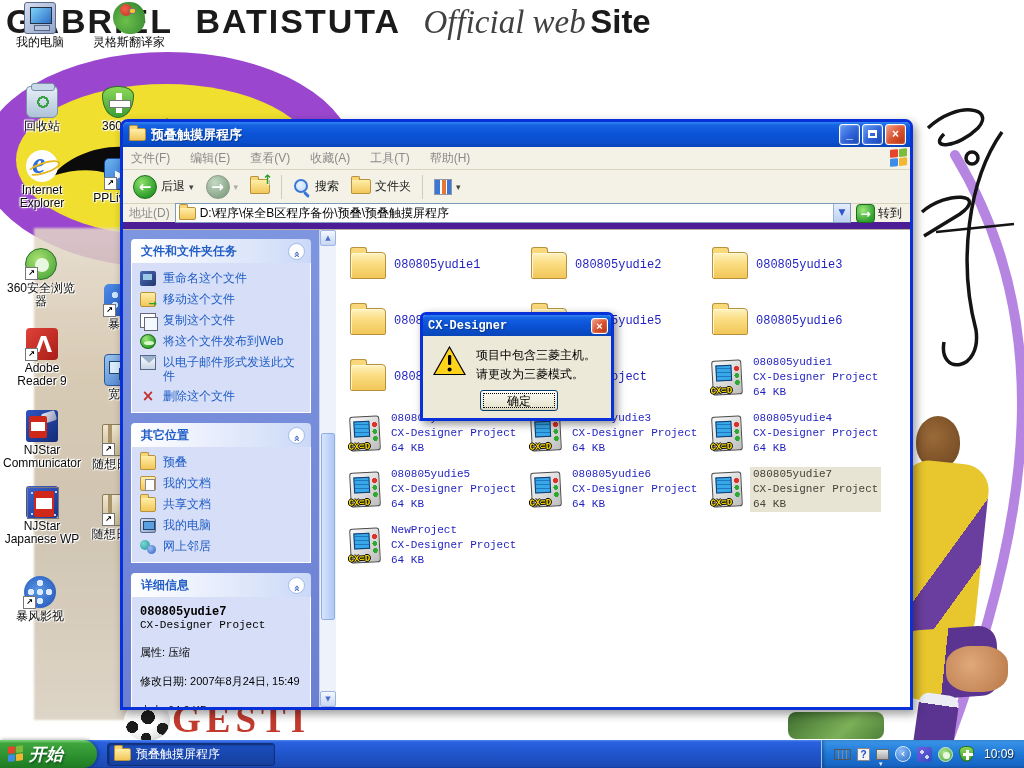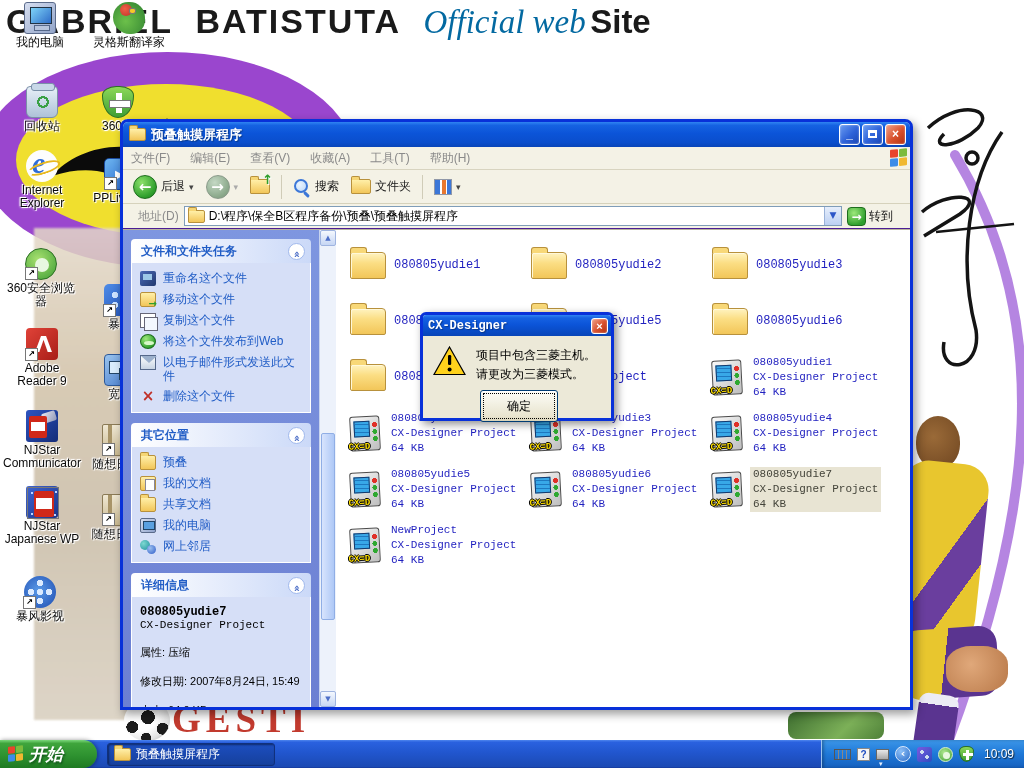--- a/index.html
+++ b/index.html
@@ -4,21 +4,21 @@
 <style>
   *{margin:0;padding:0;box-sizing:border-box;}
   html,body{width:1024px;height:768px;overflow:hidden;}
   body{font-family:"Liberation Sans",sans-serif;background:#fff;}
   #screen{position:relative;width:1024px;height:768px;overflow:hidden;background:#fff;}
 
   
   .wp-title{position:absolute;left:6px;top:2px;white-space:nowrap;z-index:0;}
   .wp-title .b1{font:bold 34px "Liberation Sans",sans-serif;letter-spacing:2px;color:#1A1A1A;}
   .wp-title .sp{display:inline-block;width:18px;}
-  .wp-title .sr{font:italic 33px "Liberation Serif",serif;color:#0369a1;}
+  .wp-title .sr{font:italic 33px "Liberation Serif",serif;color:#404040;}
   .wp-title .b3{font:bold 33px "Liberation Sans",sans-serif;color:#1A1A1A;}
   .bat-ring{position:absolute;left:-20px;top:52px;width:375px;height:216px;border-radius:50%;background:#9A46CE;z-index:0;}
   .bat-yellow{position:absolute;left:36px;top:32px;width:300px;height:152px;border-radius:50%;background:#F0DF2E;overflow:hidden;}
   .bat-yellow svg{position:absolute;left:28px;top:30px;}
   .deco-svg{position:absolute;left:0;top:0;z-index:0;pointer-events:none;}
   .photo-left{position:absolute;left:34px;top:228px;width:100px;height:492px;z-index:0;
     background:linear-gradient(180deg,#E4D9C8 0%,#D2C2A8 30%,#C9BCA6 60%,#D8CEBE 100%);opacity:.85;filter:blur(1px);}
   .photo-right{position:absolute;left:900px;top:378px;width:124px;height:390px;z-index:0;overflow:hidden;}
   .pr-hair{position:absolute;left:16px;top:38px;width:44px;height:52px;border-radius:50% 50% 45% 45%;background:radial-gradient(circle at 40% 40%,#9A6A38,#6E4520);}
   .pr-body{position:absolute;left:-4px;top:84px;width:86px;height:180px;border-radius:26px;transform:rotate(6deg);
@@ -120,21 +120,21 @@
   .sep{width:1px;height:24px;background:#D0CCB8;margin:0 3px;}
   .fold16{position:relative;width:17px;height:13px;background:linear-gradient(180deg,#FFEFA8,#F2C659);border:1px solid #B8913C;border-radius:1px 2px 2px 1px;}
   .fold16::before{content:"";position:absolute;left:-1px;top:-4px;width:7px;height:3px;background:#F6D675;border:1px solid #B8913C;border-bottom:none;border-radius:2px 2px 0 0;}
   .upfold{position:relative;}
   .upfold::after{content:"\2191";position:absolute;right:-4px;top:-8px;font:bold 13px "DejaVu Sans";color:#2E9E2C;text-shadow:1px 1px 0 #FFF;}
   .mag{position:relative;width:18px;height:18px;}
   .mag::before{content:"";position:absolute;left:1px;top:1px;width:10px;height:10px;border:2px solid #3C77D8;border-radius:50%;background:radial-gradient(circle at 35% 35%,#EAF4FF,#BCD8F8);}
   .mag::after{content:"";position:absolute;right:1px;bottom:0;width:7px;height:3px;background:#3C77D8;border-radius:2px;transform:rotate(45deg);}
   .views{width:18px;height:16px;border:1px solid #9098A8;background:
     linear-gradient(90deg,#3C77D8 0 5px,#FFF 5px 7px,#E87830 7px 11px,#FFF 11px 12px,#3C77D8 12px 16px);}
-  .abar{height:25px;flex:none;display:flex;align-items:center;gap:5px;padding:0 15px;background:#F4F2E6;border-bottom:1px solid #4c1d95;}
+  .abar{height:25px;flex:none;display:flex;align-items:center;gap:5px;padding:0 6px;background:#F4F2E6;border-bottom:7px solid #4c1d95;}
   .albl{font:12px "Liberation Sans";color:#8A8A8A;}
   .combo{flex:1;display:flex;align-items:center;height:20px;background:#FFF;border:1px solid #7F9DB9;padding:0 0 0 3px;}
   .combo .path{flex:1;margin-left:4px;font:12px "Liberation Sans";color:#000;white-space:nowrap;overflow:hidden;}
   .combo .dd{width:17px;height:18px;background:linear-gradient(180deg,#E6EEFB,#BCD0F2);border-left:1px solid #9AB2D8;
     font:9px/17px "DejaVu Sans";color:#2C56C8;text-align:center;cursor:pointer;}
   .gobtn{display:flex;align-items:center;gap:3px;font:12px "Liberation Sans";color:#111;cursor:pointer;padding-right:2px;}
   .goic{width:19px;height:19px;border-radius:4px;background:radial-gradient(circle at 35% 30%,#9CE87A,#2E9E2C 75%);
     border:1px solid #1E6E1E;color:#FFF;font:bold 12px/18px "DejaVu Sans";text-align:center;}
   .client{flex:1;display:flex;min-height:0;border-top:1px solid #B8B4A0;background:#FFF;}
 
@@ -202,21 +202,21 @@
   .dlg{position:absolute;left:420px;top:312px;width:194px;height:109px;z-index:6;border:3px solid #0831D9;border-radius:6px 6px 0 0;
     background:#ECE9D8;box-shadow:3px 3px 8px rgba(0,0,0,.45);display:flex;flex-direction:column;}
   .dlg-t{height:21px;flex:none;display:flex;align-items:center;padding:0 3px 0 5px;border-radius:3px 3px 0 0;
     background:linear-gradient(180deg,#2F84F2 0%,#1562E2 14%,#0B54D8 46%,#0845B8 100%);}
   .dlg-t .dttl{flex:1;font:bold 12px "Liberation Mono",monospace;color:#FFF;text-shadow:1px 1px 1px #0A3A8C;}
   .dlg-t .cbtn{width:17px;height:16px;font:bold 11px/14px "Liberation Sans";}
   .dlg-b{flex:1;padding:10px 6px 8px 10px;}
   .dmsg{display:flex;gap:10px;align-items:flex-start;}
   .dtext{font:12px/1.55 "Liberation Sans";color:#000;}
   .okrow{text-align:center;margin-top:7px;}
-  .okbtn{width:78px;height:32px;font:12px/18px "Liberation Sans";color:#000;cursor:pointer;
+  .okbtn{width:78px;height:21px;font:12px/18px "Liberation Sans";color:#000;cursor:pointer;
     background:linear-gradient(180deg,#FDFDF8,#E8E4CE 85%,#D8D2B8);border:1px solid #003C74;border-radius:3px;
     outline:1px dotted #000;outline-offset:-4px;box-shadow:inset 0 1px 0 #FFF;}
 
   
   .taskbar{position:absolute;left:0;bottom:0;width:1024px;height:28px;z-index:10;display:flex;align-items:center;
     background:linear-gradient(180deg,#4E86EE 0%,#2A61DF 8%,#2156CE 45%,#1C4AB4 95%,#15389A 100%);}
   .start{height:28px;width:97px;flex:none;display:flex;align-items:center;gap:5px;padding-left:8px;cursor:pointer;
     border-radius:0 14px 14px 0;background:linear-gradient(180deg,#7CD87C 0%,#3FA53C 12%,#2E9230 55%,#1E7A22 100%);
     box-shadow:1px 0 4px rgba(0,0,0,.4);}
   .start .stx{font:bold italic 17px "Liberation Sans";color:#FFF;text-shadow:1px 2px 2px #14581C;}

